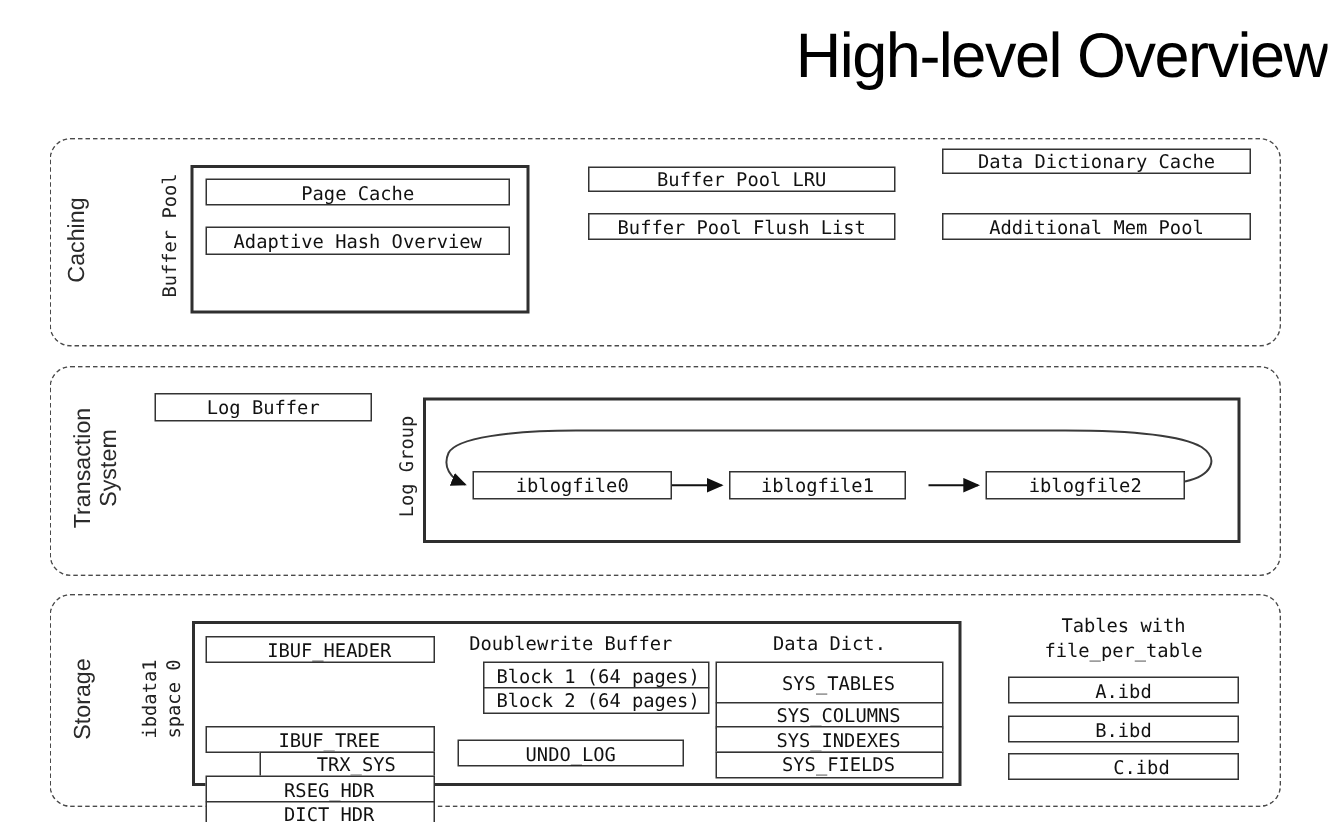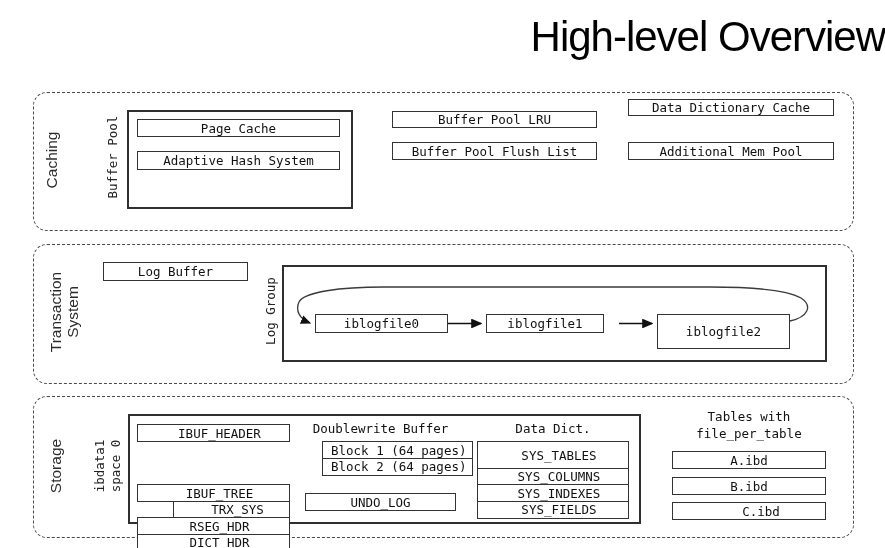--- a/index.html
+++ b/index.html
@@ -48,21 +48,21 @@
 <div class="section" style="left:33px;top:92px;width:819px;height:137px;"></div>
 <div class="vtext seclabel" style="left:2px;top:150px;width:100px;height:20px;">
   <span>Caching</span>
 </div>
 
 <div class="vtext monolabel" style="left:63px;top:149px;width:100px;height:16px;">
   <span>Buffer Pool</span>
 </div>
 <div class="outerbox" style="left:127px;top:110px;width:222px;height:95px;"></div>
 <div class="box" style="left:137px;top:119px;width:203px;height:18px;">Page Cache</div>
-<div class="box" style="left:137px;top:151px;width:203px;height:19px;">Adaptive Hash System</div>
+<div class="box" style="left:137px;top:151px;width:203px;height:19px;">Adaptive Hash Overview</div>
 
 <div class="box" style="left:392px;top:111px;width:205px;height:17px;">Buffer Pool LRU</div>
 <div class="box" style="left:392px;top:142px;width:205px;height:18px;">Buffer Pool Flush List</div>
 <div class="box" style="left:628px;top:99px;width:206px;height:17px;">Data Dictionary Cache</div>
 <div class="box" style="left:628px;top:142px;width:206px;height:18px;">Additional Mem Pool</div>
 
 <div class="section" style="left:33px;top:244px;width:819px;height:138px;"></div>
 <div class="vtext seclabel" style="left:9px;top:294px;width:110px;height:36px;">
   <span>Transaction</span>
   <span>System</span>
@@ -81,21 +81,21 @@
       <path d="M0,0 L8,3.5 L0,7 Z" fill="#111"></path>
     </marker>
   </defs>
   <line x1="166" y1="58.5" x2="199" y2="58.5" stroke="#111" stroke-width="1.4" marker-end="url(#arrw)"></line>
   <line x1="337" y1="58.5" x2="370" y2="58.5" stroke="#111" stroke-width="1.4" marker-end="url(#arrw)"></line>
   <path d="M508,56 C526,52 531,41 519,33 C505,25 468,22 428,22 L102,22 C58,22 22,27 17,37 C13,46 18,54 28,58" fill="none" stroke="#3a3a3a" stroke-width="1.3" marker-end="url(#arrw)"></path>
 </svg>
 
 <div class="box" style="left:315px;top:314px;width:133px;height:19px;">iblogfile0</div>
 <div class="box" style="left:486px;top:314px;width:118px;height:19px;">iblogfile1</div>
-<div class="box" style="left:657px;top:314px;width:133px;height:35px;">iblogfile2</div>
+<div class="box" style="left:657px;top:314px;width:133px;height:19px;">iblogfile2</div>
 
 <div class="section" style="left:33px;top:396px;width:819px;height:140px;"></div>
 <div class="vtext seclabel" style="left:6px;top:456px;width:100px;height:20px;">
   <span>Storage</span>
 </div>
 <div class="vtext monolabel" style="left:63px;top:450px;width:90px;height:32px;">
   <span>ibdata1</span>
   <span>space 0</span>
 </div>
 

